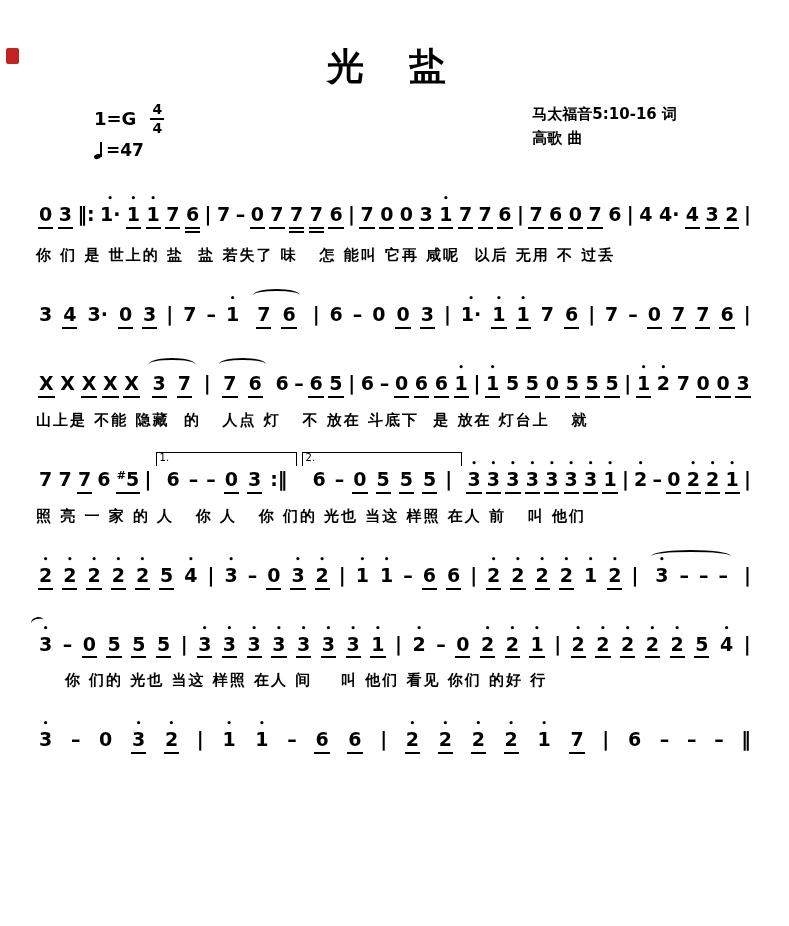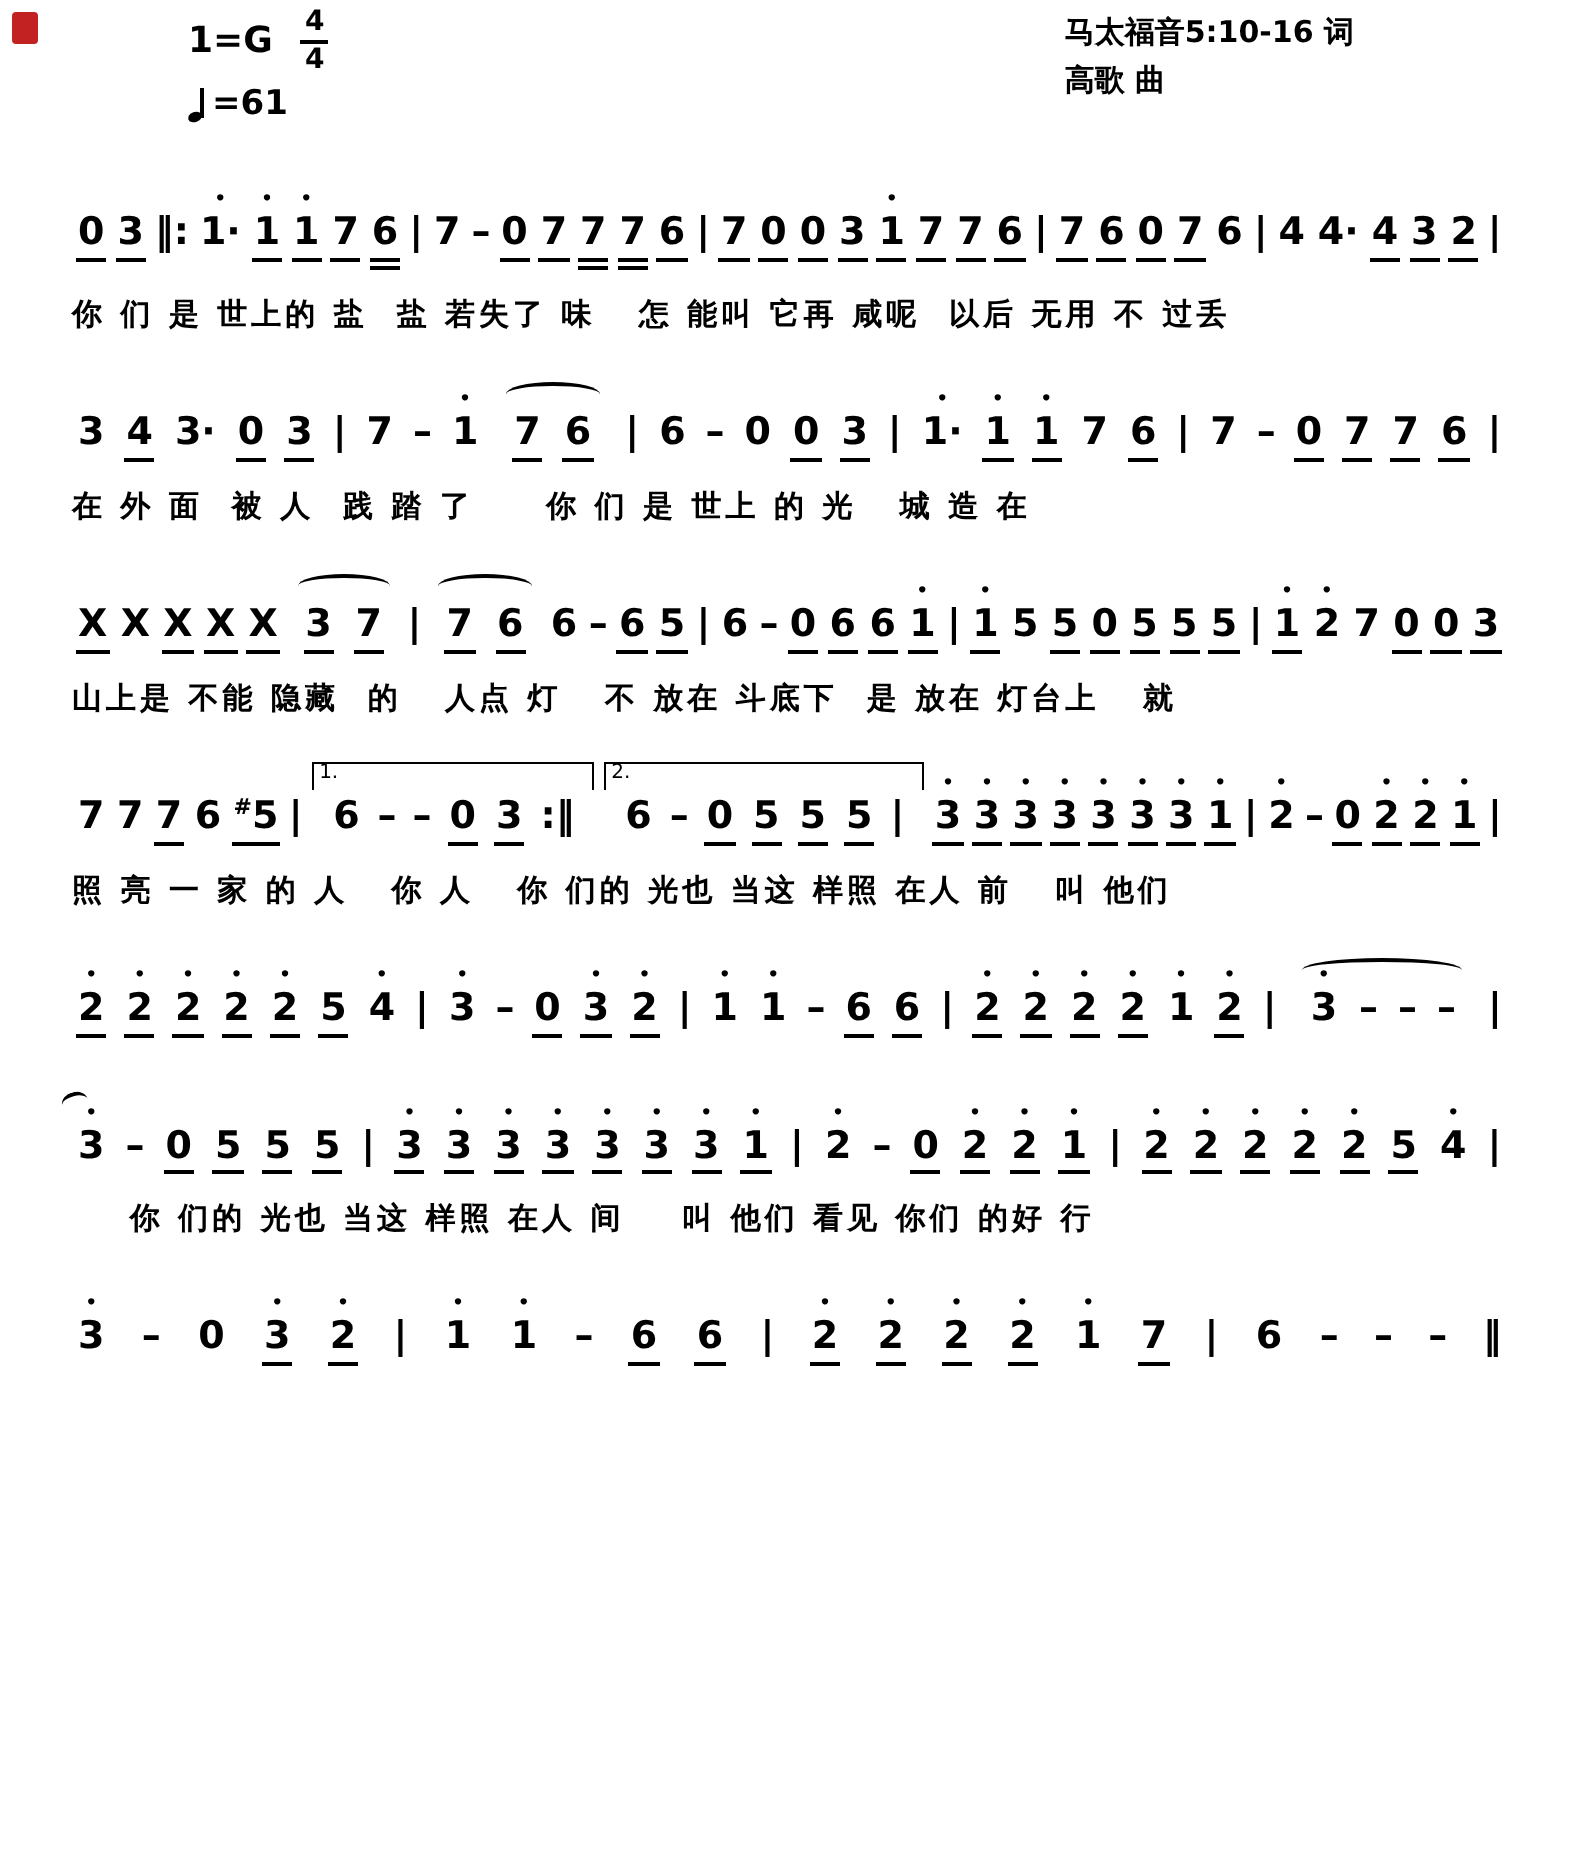--- a/index.html
+++ b/index.html
@@ -51,34 +51,35 @@
     white-space:pre;font-size:15px;font-weight:bold;letter-spacing:2px;
     margin-top:8px;font-family:"DejaVu Sans",sans-serif;
   }
 </style>
 </head>
 <body>
 
 <div class="page">
   <div class="corner-badge"></div>
 
+  <h1 class="title">光  盐</h1>
 
   <div class="meta">
     <div class="meta-left">
       <div class="key-row">
         <span>1=G</span>
         <span class="frac">
           <span>4</span>
           <span class="frac-bar"></span>
           <span>4</span>
         </span>
       </div>
       <div class="tempo-row">
         <span class="qnote"></span>
-        <span>=61</span>
+        <span>=47</span>
       </div>
     </div>
     <div class="meta-right">
       <div>马太福音5:10-16  词</div>
       <div>高歌  曲</div>
     </div>
   </div>
 
   <div id="score">
       <div class="system">
@@ -154,21 +155,20 @@
           <span class="note u1"><span class="nb">6</span></span>
           <span class="bar">|</span>
           <span class="note"><span class="nb">7</span></span>
           <span class="dash">–</span>
           <span class="note u1"><span class="nb">0</span></span>
           <span class="note u1"><span class="nb">7</span></span>
           <span class="note u1"><span class="nb">7</span></span>
           <span class="note u1"><span class="nb">6</span></span>
           <span class="bar">|</span>
         </div>
-        <div class="lyrics">在 外 面  被 人  践 踏 了     你 们 是 世上 的 光   城 造 在</div>
       </div>
       <div class="system">
         <div class="notes">
           <span class="note u1"><span class="nb">X</span></span>
           <span class="note"><span class="nb">X</span></span>
           <span class="note u1"><span class="nb">X</span></span>
           <span class="note u1"><span class="nb">X</span></span>
           <span class="note u1"><span class="nb">X</span></span>
           <span class="slur">
             <span class="arc"></span>

